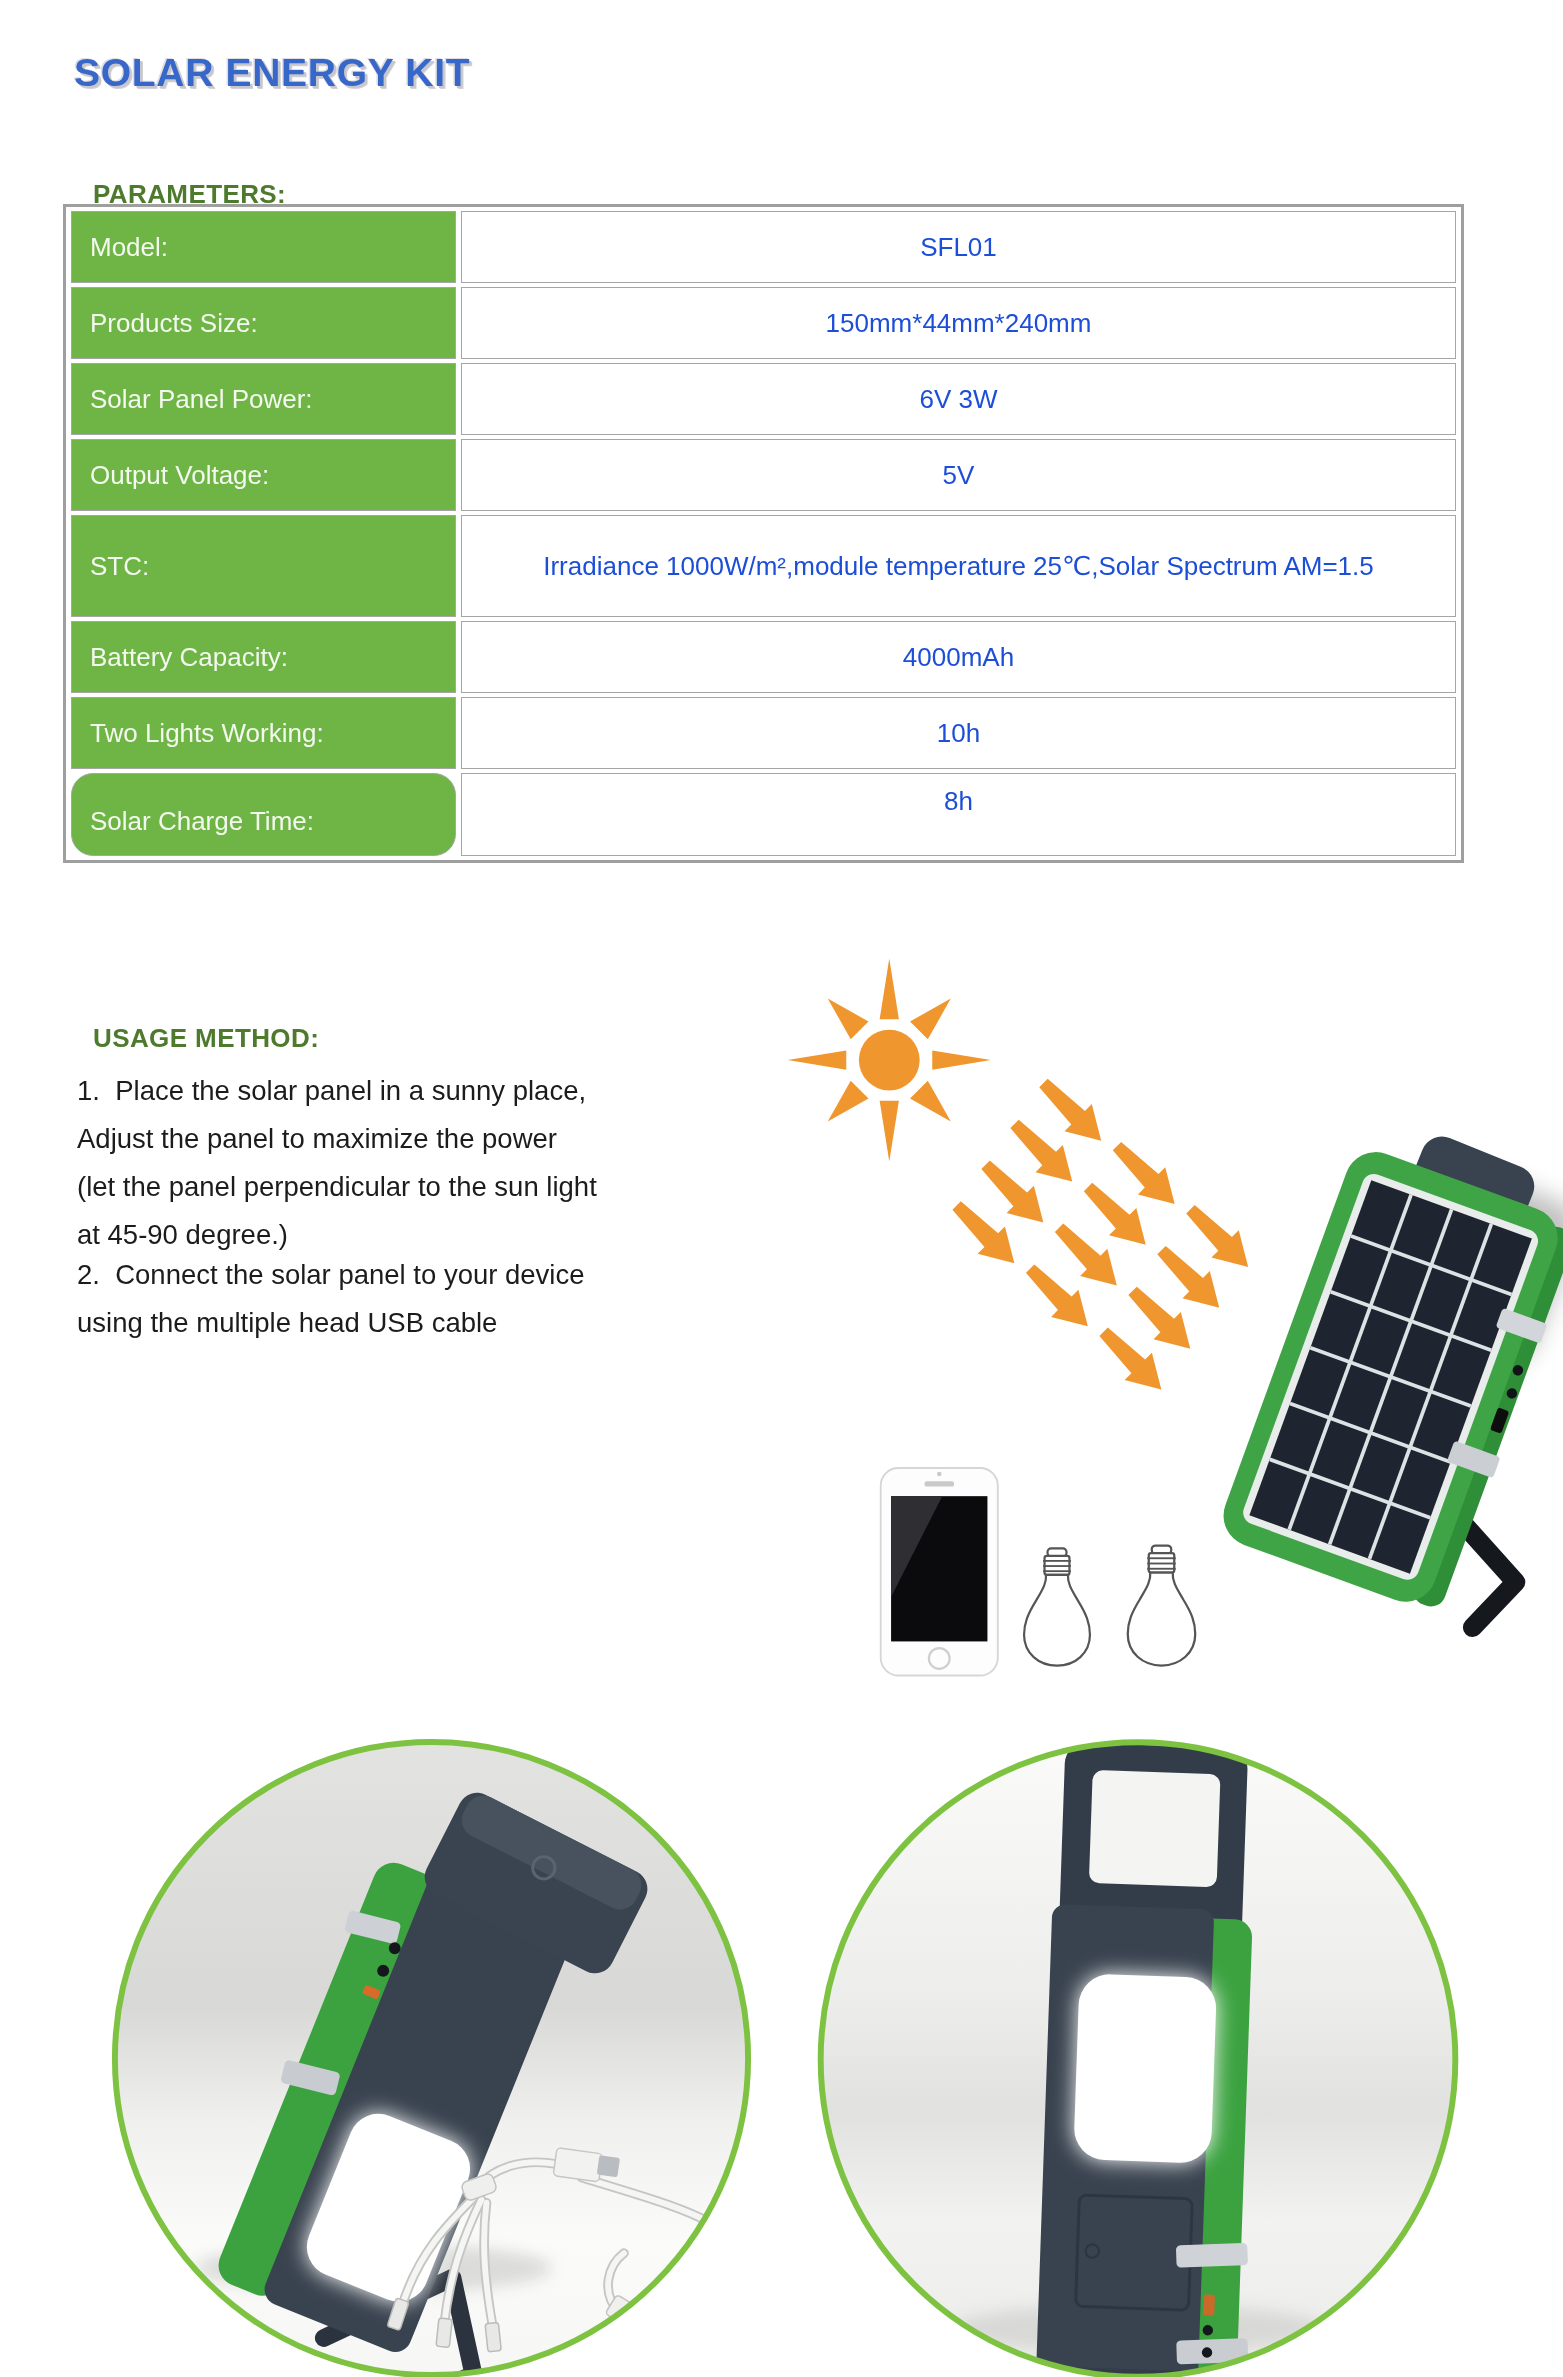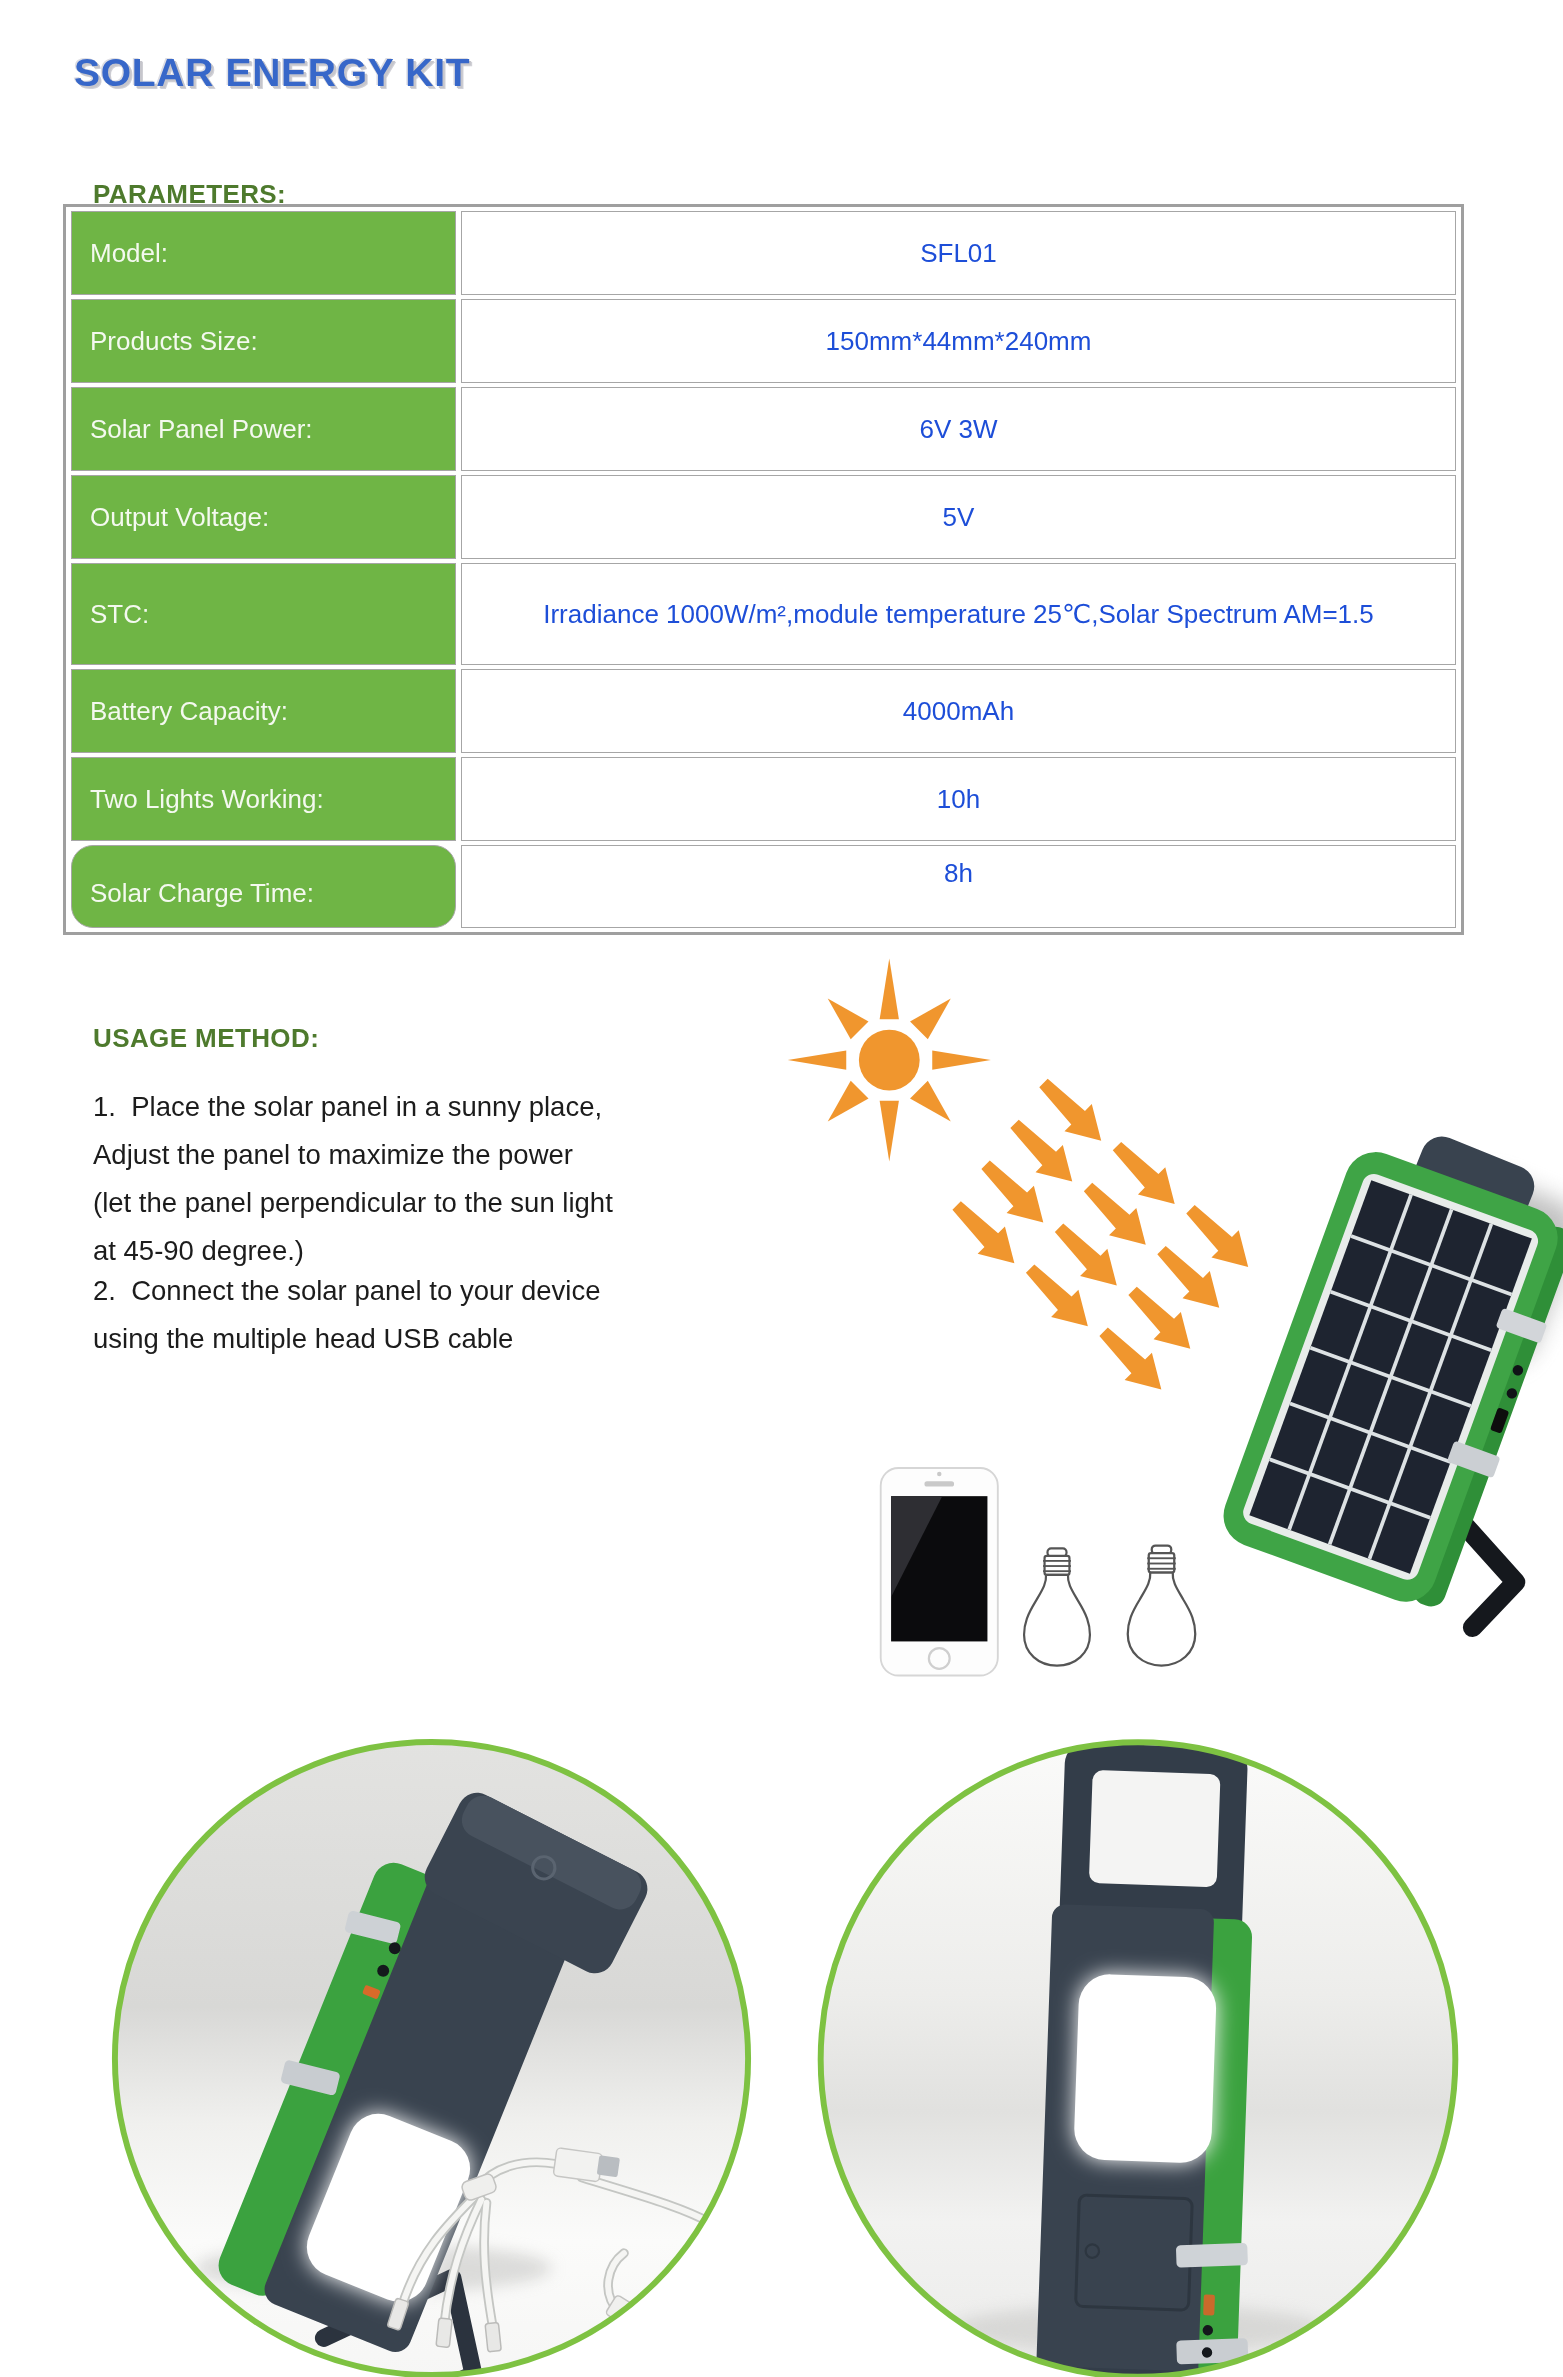--- a/index.html
+++ b/index.html
@@ -25,28 +25,28 @@
     position:absolute; left:63px; top:204px; width:1401px;
     border-collapse:separate; border-spacing:5.2px 4.5px;
     background:#ffffff; border:3px solid #9f9f9f;
     table-layout:fixed;
   }
   .spec-table td { border:1.5px solid #a6a6a6; font-size:26px; vertical-align:middle; }
   .spec-table td.lbl {
     background:#6FB545; color:#F4F9EF; width:364px; padding-left:18px;
   }
   .spec-table td.val { background:#ffffff; color:#1d4ed8; text-align:center; }
-  .spec-table tr       { height:84px; }
+  .spec-table tr       { height:72px; }
   .spec-table tr.tall  { height:102px; }
   .spec-table tr.last  { height:83px; }
   .spec-table tr.last td.lbl { vertical-align:bottom; padding-bottom:18px;border-radius:22px; }
   .spec-table tr.last td.val { vertical-align:top;    padding-top:12px;text-align:center; }
 
   .step {
-    position:absolute; left:77px; width:743px; margin:16px;
+    position:absolute; left:77px; width:743px; margin:0;
     font-size:27.5px; line-height:48px; color:#1c1c1c; white-space:pre-wrap;
   }
   #step1 { top:1067px; }
   #step2 { top:1251px; }
 
   .art { position:absolute; }
   #sun-art    { left:784px; top:957px; }
   #arrows-art { left:929px; top:1048px; }
   #panel-art  { left:1211px; top:1103px; }
   #phone-art  { left:877px; top:1465px; }

